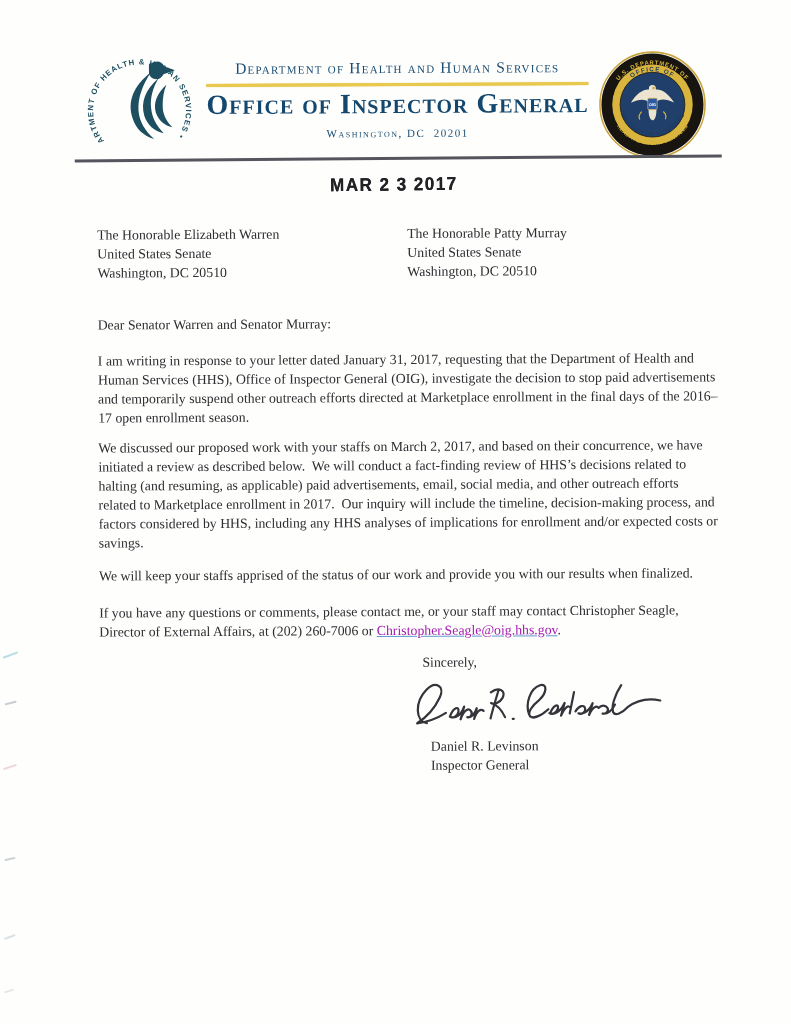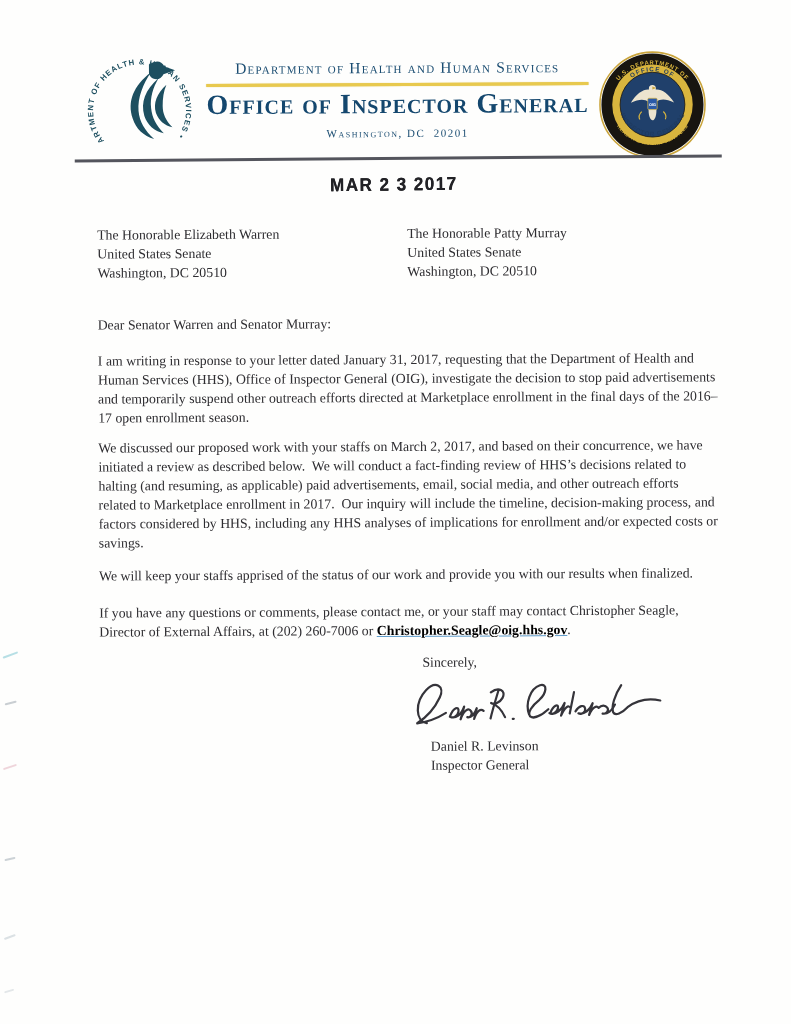--- a/index.html
+++ b/index.html
@@ -82,21 +82,21 @@
   }
   .addresses { display: flex; }
   .addr-block { width: 318px; }
   .addr-block div { white-space: pre; }
   .salutation { margin-top: 33px; }
   .para { white-space: pre-wrap; }
   .p1 { margin-top: 17px; }
   .p2 { margin-top: 11px; }
   .p3 { margin-top: 14px; }
   .p4 { margin-top: 18px; }
-  a.email-link { color: #000000; text-decoration: underline; text-decoration-color: #5f9ccb; font-weight: bold; }
+  a.email-link { color: #a21caf; text-decoration: underline; text-decoration-color: #5f9ccb; }
 
   
   .closing { margin-top: 13px; margin-left: 323px; }
   .valediction { margin-bottom: 2px; }
   .signature-wrap { margin-left: -22px; margin-top: 2px; transform: rotate(-1.2deg); }
   .signer-name { margin-top: 0px; margin-left: 8px; }
   .signer-title { margin-left: 8px; }
 
   
   .artifact { position: absolute; border-radius: 1px; }

